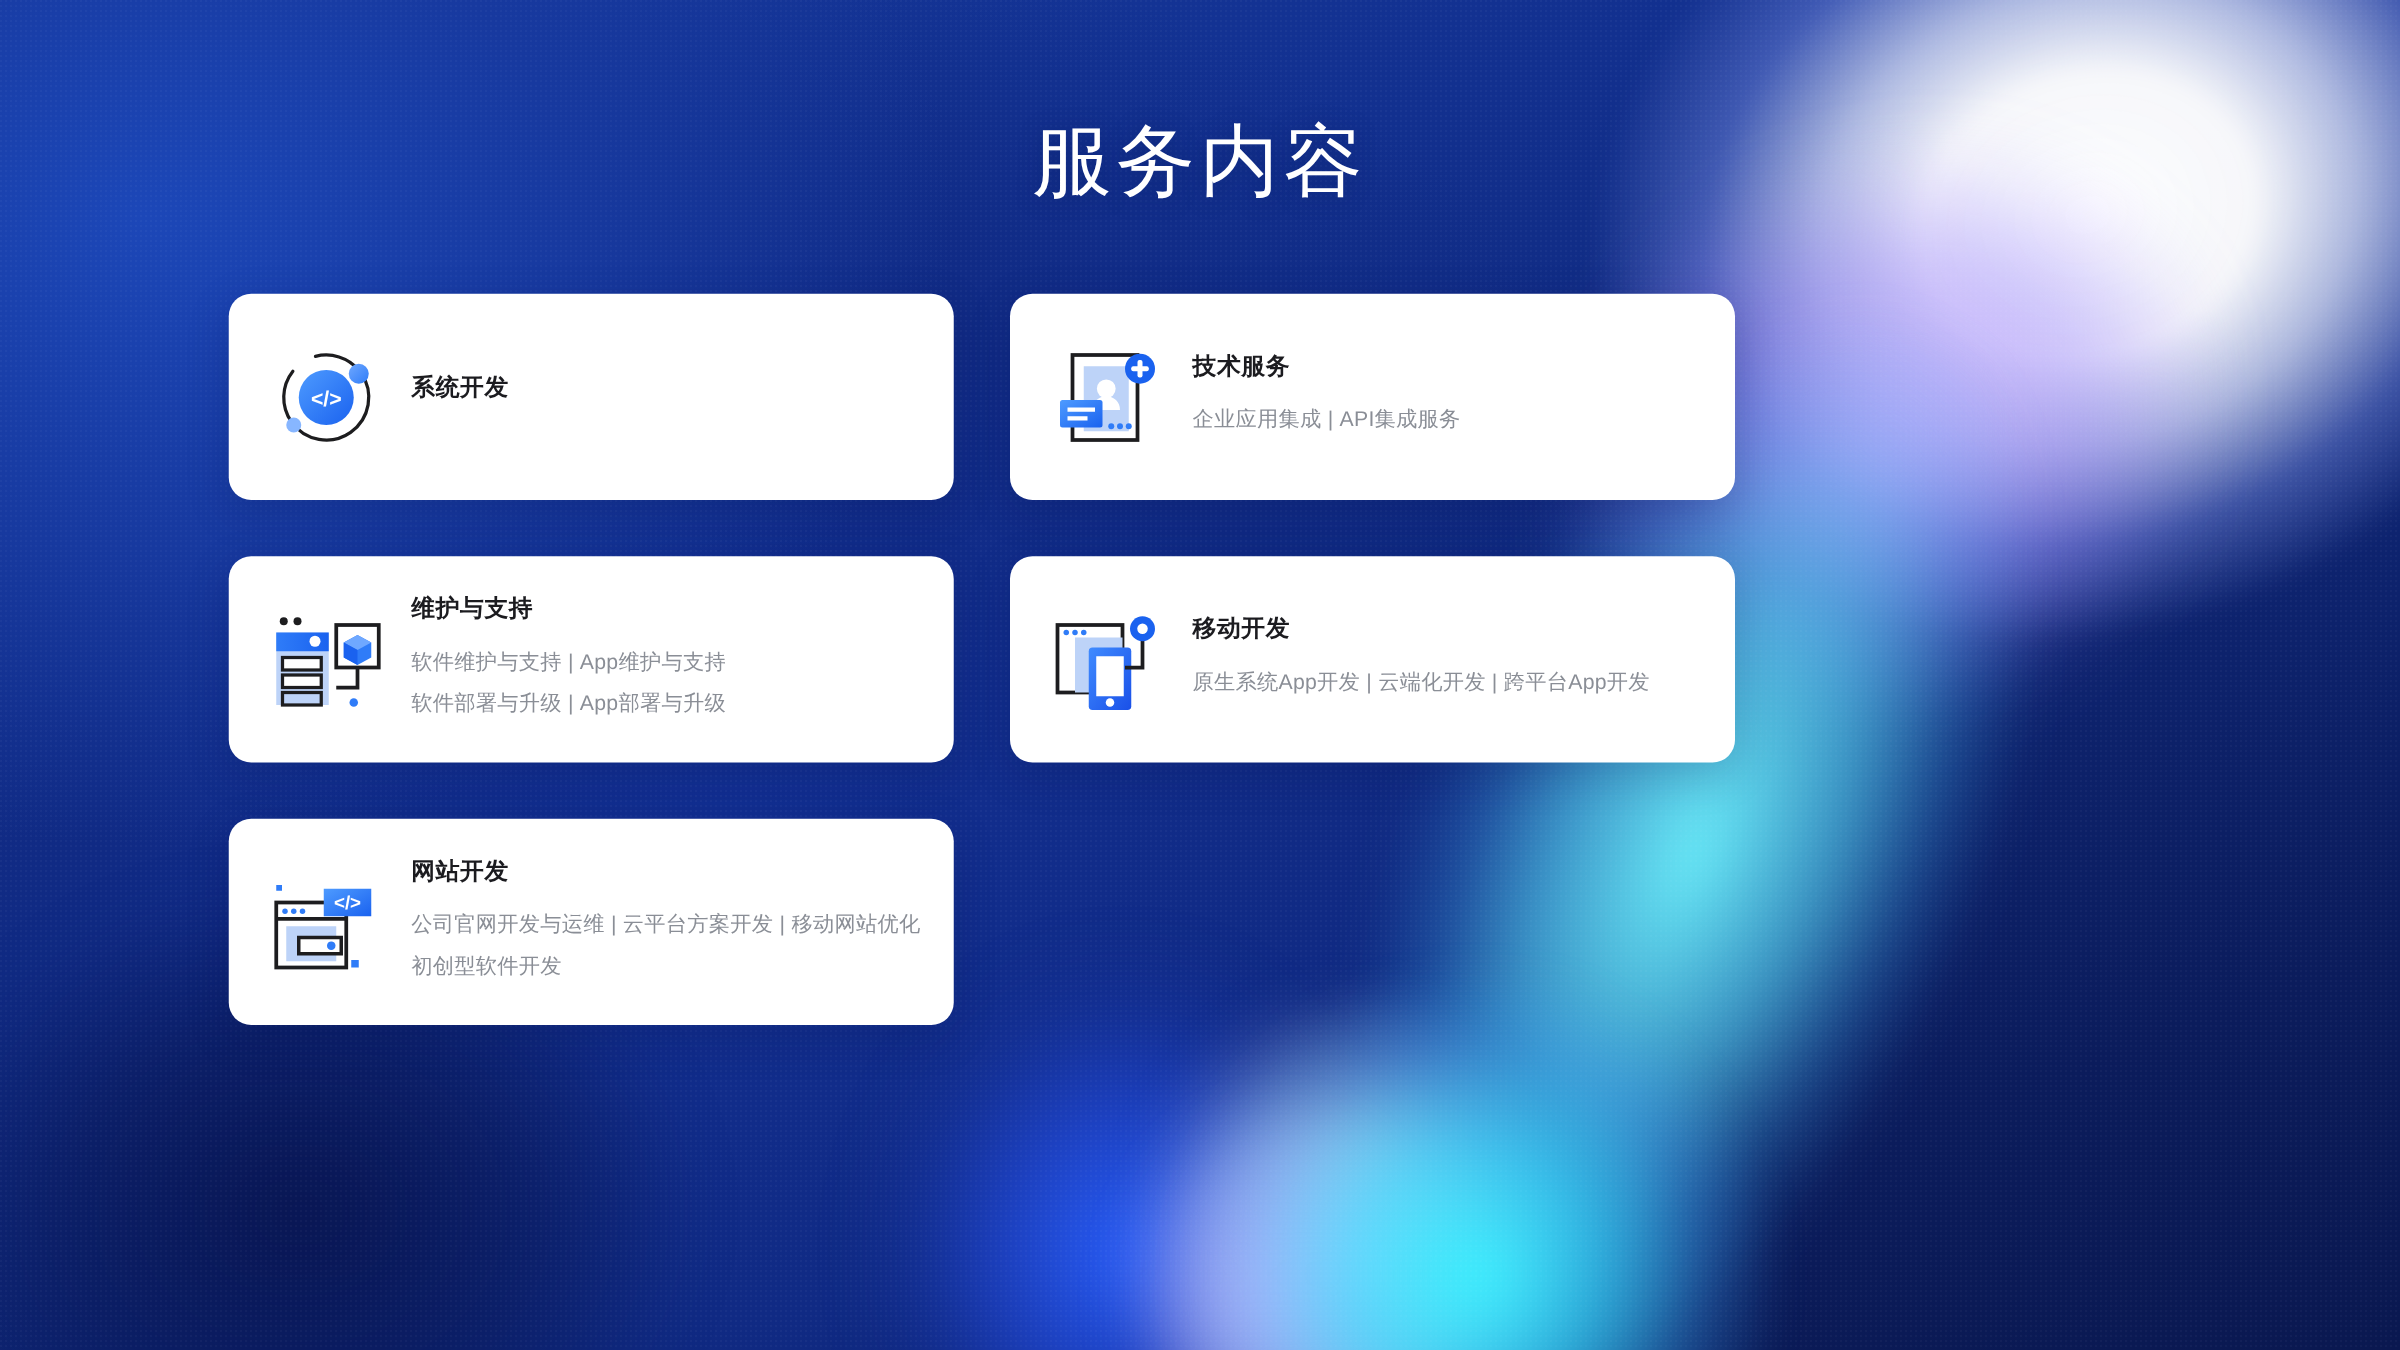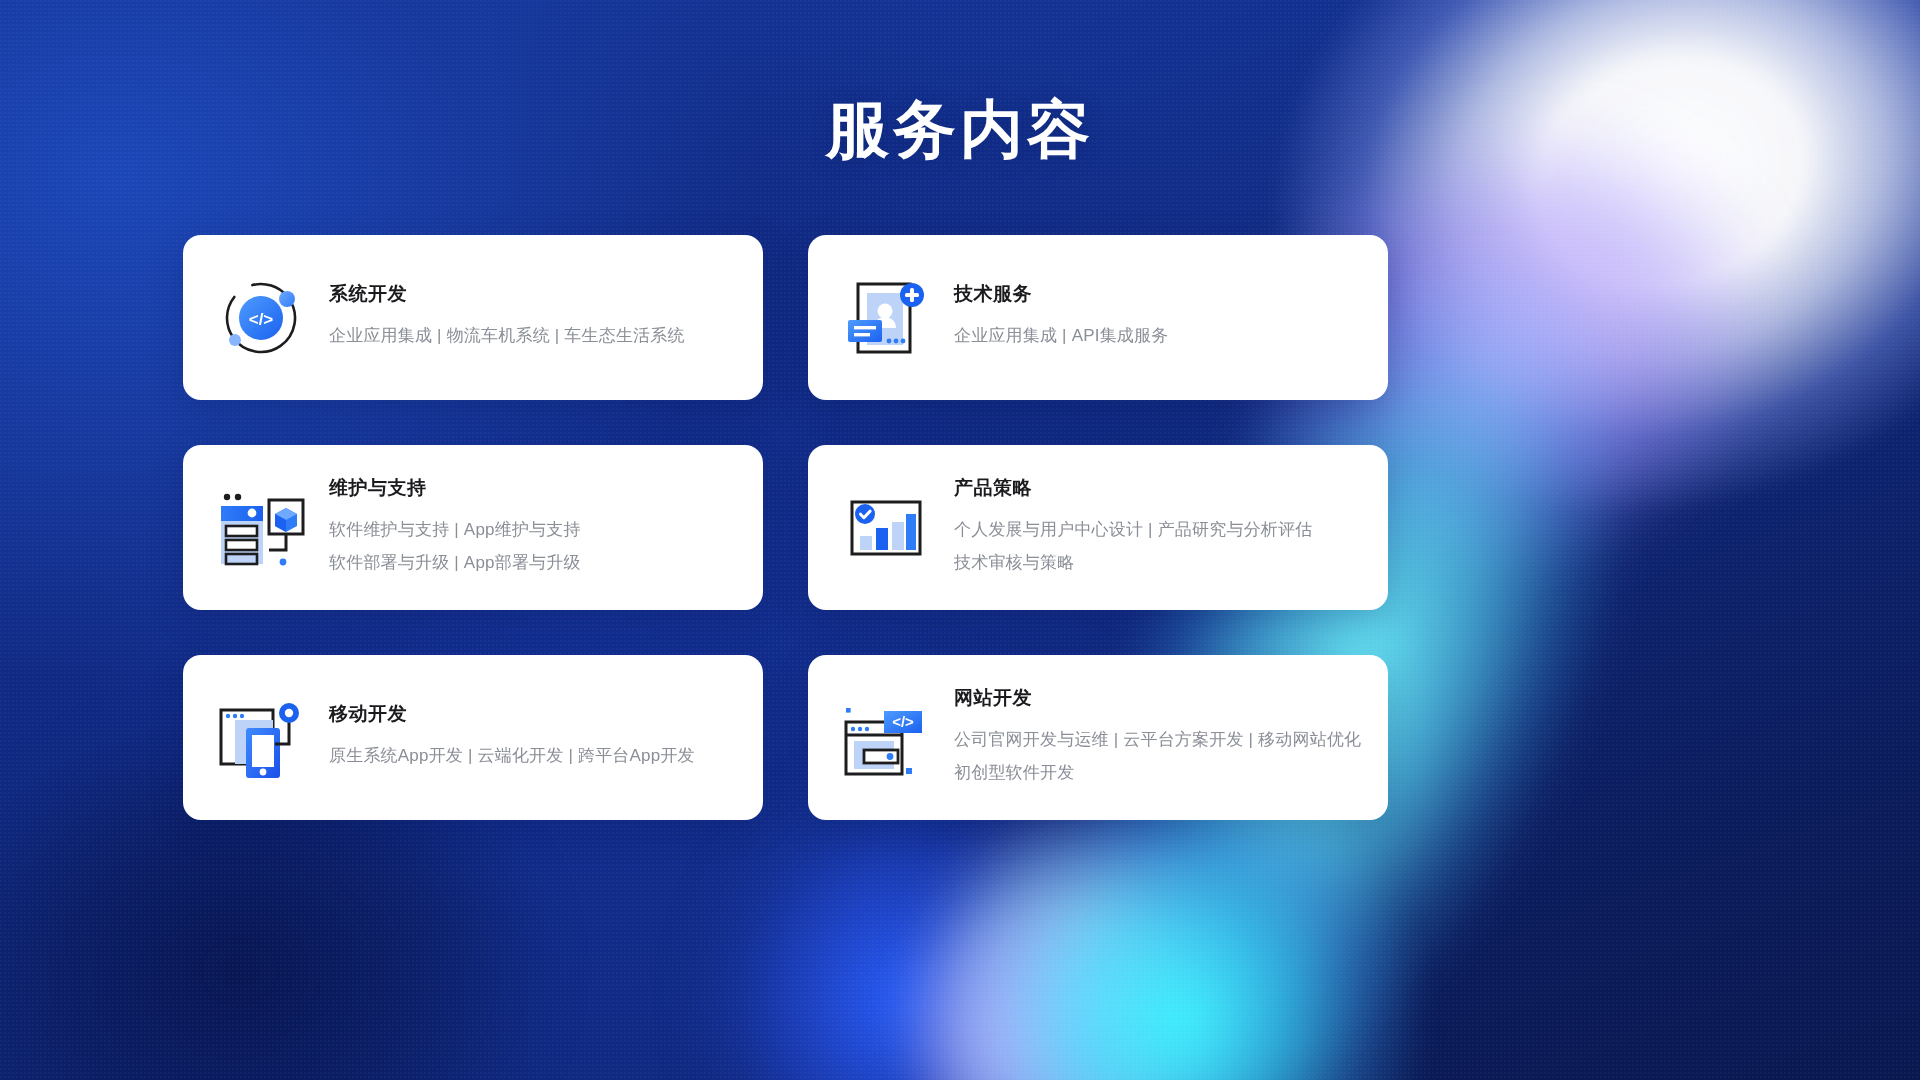--- a/index.html
+++ b/index.html
@@ -133,21 +133,21 @@
 
   
   .page-title {
     position: absolute;
     top: 98px;
     left: 0;
     width: 100%;
     text-align: center;
     color: #ffffff;
     font-size: 63px;
-    font-weight: 700;
+    font-weight: 400;
     letter-spacing: 4px;
     line-height: 1;
     text-shadow: 0 2px 18px rgba(10,25,90,0.35);
     z-index: 5;
   }
 
   
   .grid {
     position: absolute;
     left: 183px;
@@ -244,21 +244,20 @@
             </linearGradient>
           </defs>
           <circle cx="50" cy="50" r="22" fill="url(#g1)"></circle>
           <text x="50" y="57" text-anchor="middle" fill="#ffffff" font-size="17" font-weight="700" font-family="'Liberation Sans', sans-serif">&lt;/&gt;</text>
           <circle cx="76" cy="31" r="8" fill="url(#g1b)"></circle>
           <circle cx="24" cy="72" r="6" fill="#87b6ff"></circle>
         </svg>
       </div>
       <div class="card-body">
         <div class="card-title">系统开发</div>
-        <div class="card-line">企业应用集成 | 物流车机系统 | 车生态生活系统</div>
       </div>
     </div>
 
     <div class="card">
       <div class="card-icon">
         <svg width="100" height="100" viewBox="0 0 100 100">
           <defs>
             <linearGradient id="g2" x1="0" y1="0" x2="1" y2="1">
               <stop offset="0%" stop-color="#4e9bff"></stop>
               <stop offset="100%" stop-color="#1a62ef"></stop>
@@ -310,38 +309,20 @@
           <circle cx="72" cy="84" r="3.4" fill="#2f7cf8"></circle>
         </svg>
       </div>
       <div class="card-body">
         <div class="card-title">维护与支持</div>
         <div class="card-line">软件维护与支持 | App维护与支持</div>
         <div class="card-line">软件部署与升级 | App部署与升级</div>
       </div>
     </div>
 
-    <div class="card">
-      <div class="card-icon">
-        <svg width="100" height="100" viewBox="0 0 100 100">
-          <rect x="16" y="24" width="68" height="52" fill="#ffffff" stroke="#1d1d1f" stroke-width="3"></rect>
-          <rect x="24" y="58" width="12" height="14" fill="#bdd3f8"></rect>
-          <rect x="40" y="50" width="12" height="22" fill="#1a62ef"></rect>
-          <rect x="56" y="44" width="12" height="28" fill="#bdd3f8"></rect>
-          <rect x="70" y="36" width="10" height="36" fill="#2f7cf8"></rect>
-          <circle cx="29" cy="36" r="10" fill="#1a62ef"></circle>
-          <path d="M24.5 36.2l3.4 3.5 6.2-6.6" fill="none" stroke="#ffffff" stroke-width="3" stroke-linecap="round" stroke-linejoin="round"></path>
-        </svg>
-      </div>
-      <div class="card-body">
-        <div class="card-title">产品策略</div>
-        <div class="card-line">个人发展与用户中心设计 |  产品研究与分析评估</div>
-        <div class="card-line">技术审核与策略</div>
-      </div>
-    </div>
 
     <div class="card">
       <div class="card-icon">
         <svg width="100" height="100" viewBox="0 0 100 100">
           <defs>
             <linearGradient id="g5" x1="0" y1="0" x2="1" y2="1">
               <stop offset="0%" stop-color="#3f8bff"></stop>
               <stop offset="100%" stop-color="#1a50e8"></stop>
             </linearGradient>
           </defs>

